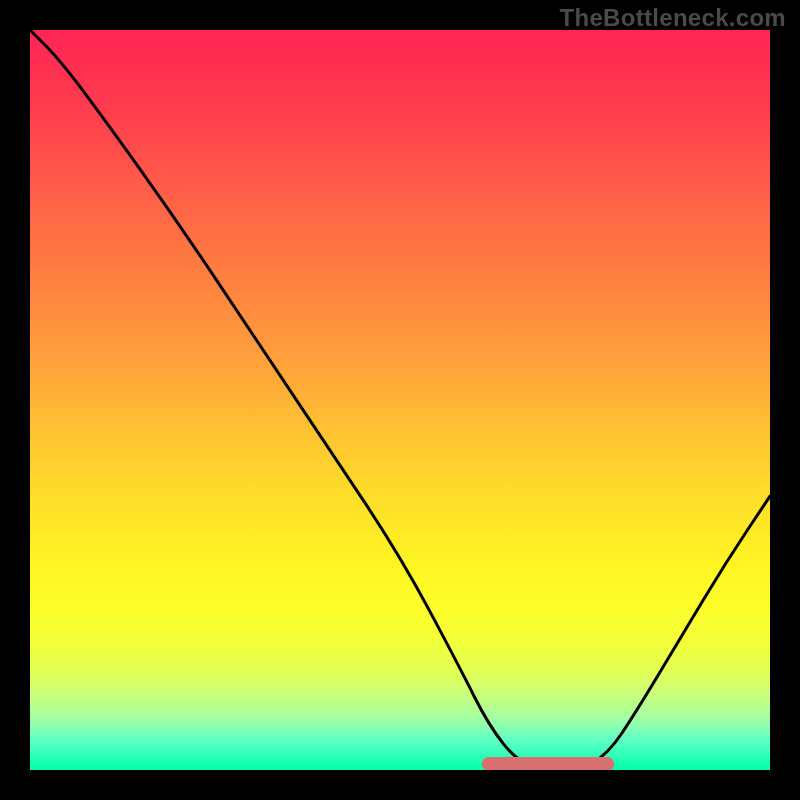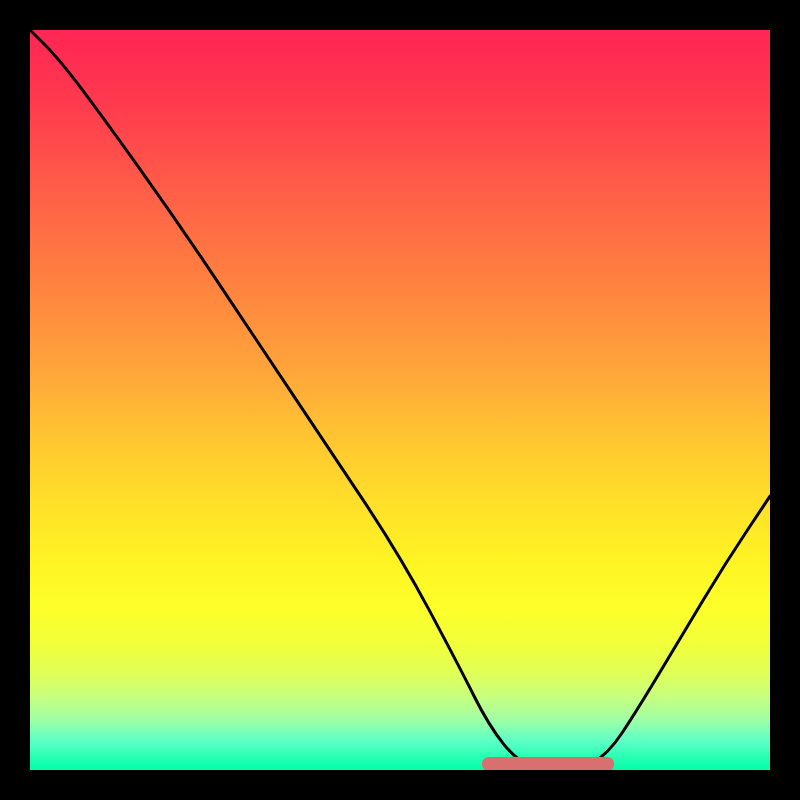--- a/index.html
+++ b/index.html
@@ -71,20 +71,21 @@
     fill: none;
     stroke: #d7706e;
     stroke-width: 14;
     stroke-linecap: round;
   }
 </style>
 </head>
 <body>
 
 <div class="frame">
+  <div class="watermark">TheBottleneck.com</div>
 
   <div class="plot">
     <svg class="overlay" viewBox="0 0 740 740" preserveAspectRatio="none">
       <path class="curve" d="M 0.0 0.0 Q 0.0 0.0 14.8 14.8 Q 29.6 29.6 51.8 59.2 Q 74.0 88.8 111.0 140.6 Q 148.0 192.4 185.0 247.9 Q 222.0 303.4 259.0 358.9 Q 296.0 414.4 333.0 469.9 Q 370.0 525.4 399.6 580.9 Q 429.2 636.4 444.0 666.0 Q 458.8 695.6 473.6 714.1 Q 488.4 732.6 503.2 736.3 Q 518.0 740.0 532.8 740.0 Q 547.6 740.0 562.4 732.6 Q 577.2 725.2 592.0 703.0 Q 606.8 680.8 629.0 643.8 Q 651.2 606.8 673.4 569.8 Q 695.6 532.8 717.8 499.5 T 740.0 466.2"></path>
       <path class="flat-band" d="M 458.8 734.0 L 577.2 734.0"></path>
     </svg>
   </div>
 </div>
 
 </body></html>

